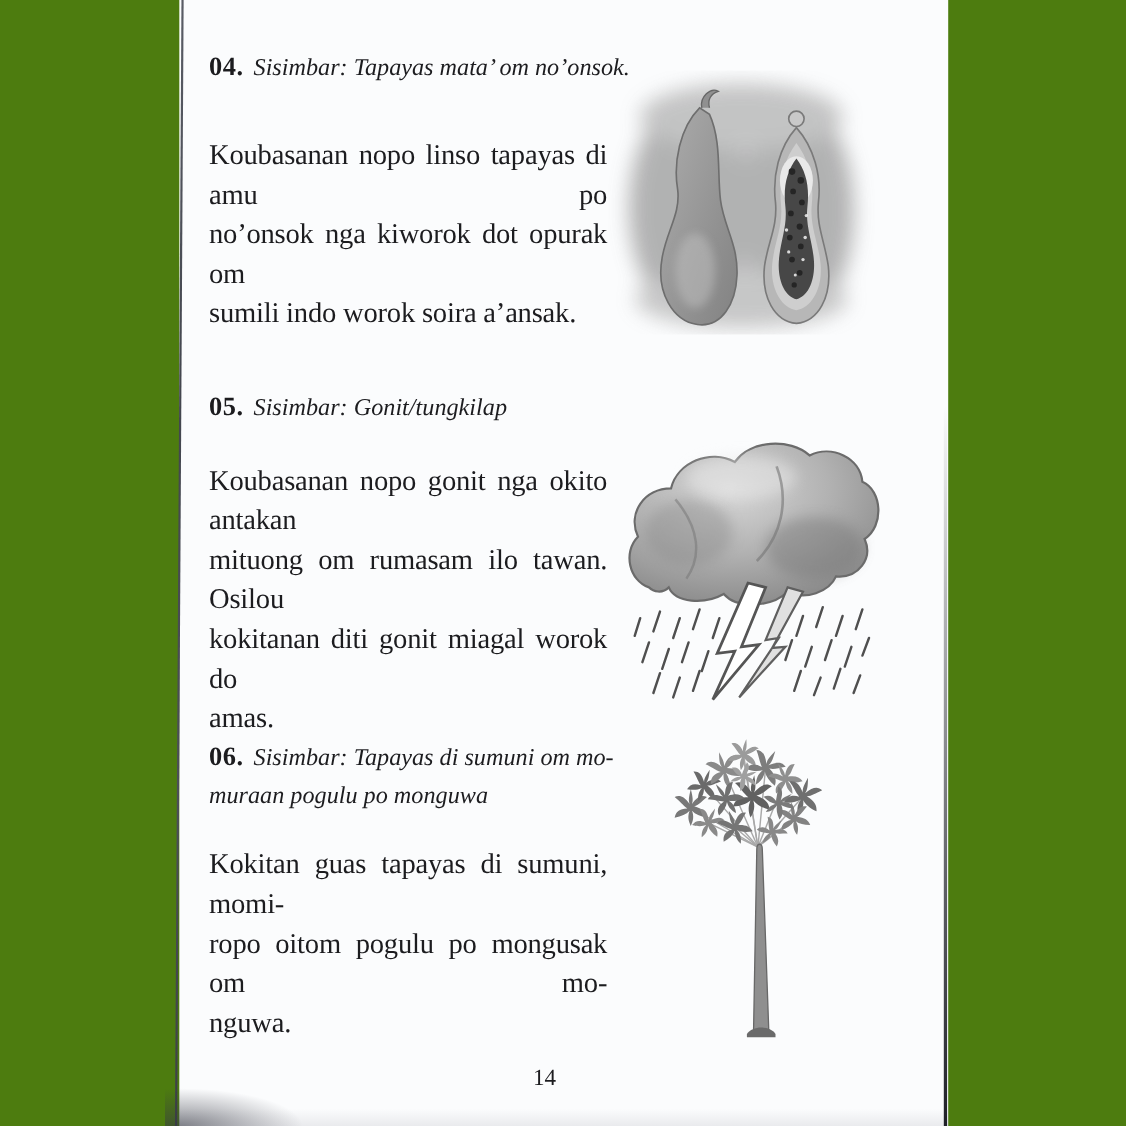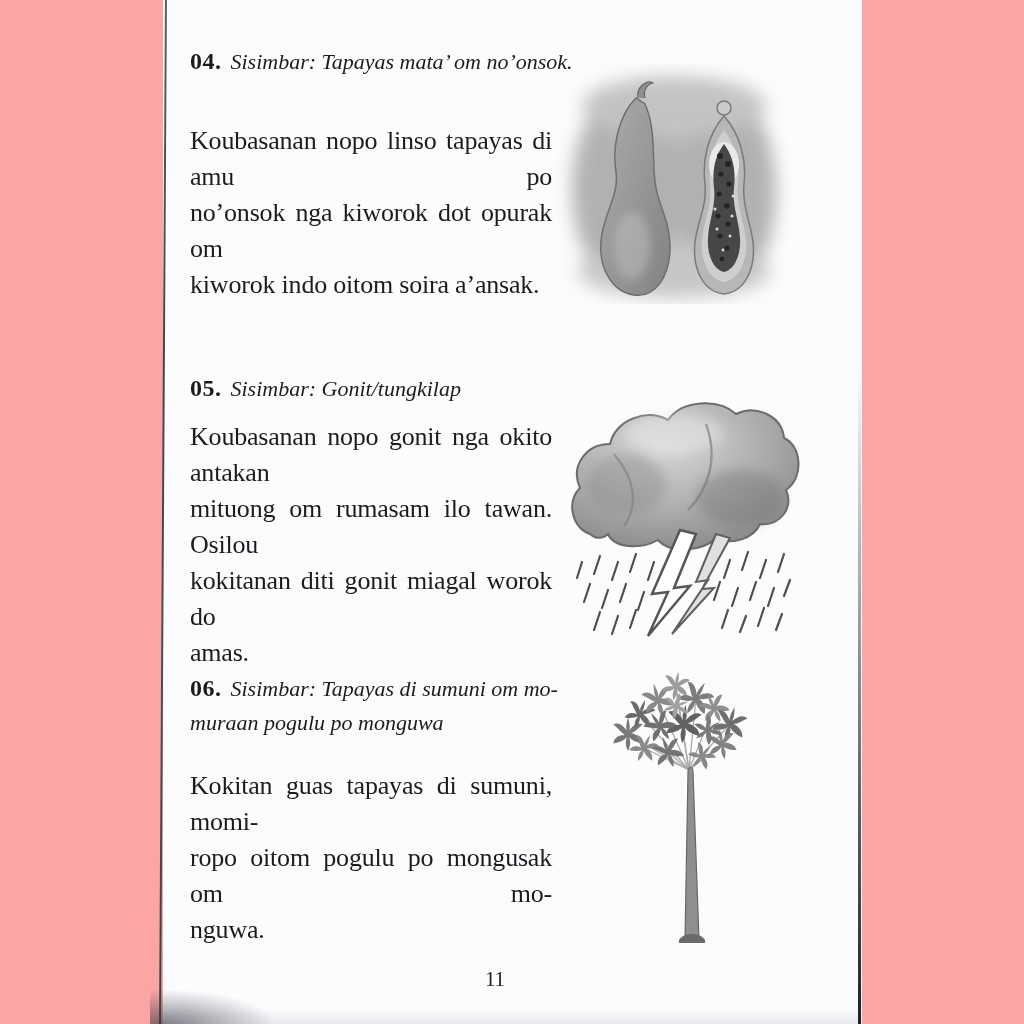--- a/index.html
+++ b/index.html
@@ -1,16 +1,16 @@
 <!DOCTYPE html>
 <html><head>
 <meta charset="utf-8">
 <style>
   html,body{margin:0;padding:0;background:#ffffff;}
-  .canvas{position:relative;width:1024px;height:1024px;background:#fca5a5;overflow:hidden;
+  .canvas{position:relative;width:1024px;height:1024px;background:#4d7c0f;overflow:hidden;
           font-family:"Liberation Serif", serif;color:#1c1c1f;}
   .page{position:absolute;left:163px;top:0;width:699px;height:1024px;background:#fbfcfd;}
   .page::after{content:"";position:absolute;left:0;bottom:0;width:100%;height:16px;
           background:linear-gradient(to top, rgba(140,140,152,.16), rgba(140,140,152,0));}
   .edge-left{position:absolute;left:162px;top:-4px;width:2px;height:1032px;
           background:linear-gradient(to bottom,#5a5d66,#43464e 35%,#4c4f58 70%,#3c3f47);
           transform:rotate(0.33deg);transform-origin:center;}
   .edge-right{position:absolute;left:858px;top:0;width:3px;height:1024px;
           background:linear-gradient(to bottom, rgba(35,36,44,0) 0%, rgba(35,36,44,0) 36%,
           rgba(35,36,44,.35) 55%, rgba(30,31,40,.7) 78%, #1f2028 100%);}
@@ -36,21 +36,21 @@
 
 <div class="canvas">
   <div class="page"></div>
 
   <div class="entry-header" style="top:46px">
     <span class="entry-num">04.</span><span class="entry-title">Sisimbar: Tapayas mata’ om no’onsok.</span>
   </div>
   <div class="para" style="top:123px">
     <div class="jl">Koubasanan nopo linso tapayas di amu po</div>
     <div class="jl">no’onsok nga kiworok dot opurak om</div>
-    <div class="jl last">kiworok indo oitom soira a’ansak.</div>
+    <div class="jl last">sumili indo worok soira a’ansak.</div>
   </div>
 
   <div class="illo" style="left:552px;top:64px;width:244px;height:240px">
     <svg width="244" height="240" viewBox="0 0 244 240" xmlns="http://www.w3.org/2000/svg">
       <defs>
         <filter id="pb8" x="-40%" y="-40%" width="180%" height="180%">
             <feGaussianBlur stdDeviation="9"></feGaussianBlur>
           </filter>
         <filter id="pb4" x="-40%" y="-40%" width="180%" height="180%">
             <feGaussianBlur stdDeviation="4"></feGaussianBlur>
@@ -95,21 +95,21 @@
         <circle cx="163" cy="145" r="1.6"></circle>
           <circle cx="180" cy="152" r="1.6"></circle>
           <circle cx="165" cy="165" r="1.5"></circle>
         <circle cx="178" cy="172" r="1.5"></circle>
           <circle cx="171" cy="186" r="1.4"></circle>
           <circle cx="181" cy="132" r="1.5"></circle>
       </g>
     </svg>
   </div>
 
-  <div class="entry-header" style="top:373px">
+  <div class="entry-header" style="top:355px">
     <span class="entry-num">05.</span><span class="entry-title">Sisimbar: Gonit/tungkilap</span>
   </div>
   <div class="para" style="top:419px">
     <div class="jl">Koubasanan nopo gonit nga okito antakan</div>
     <div class="jl">mituong om rumasam ilo tawan. Osilou</div>
     <div class="jl">kokitanan diti gonit miagal worok do</div>
     <div class="jl last">amas.</div>
   </div>
 
   <div class="illo" style="left:556px;top:386px;width:244px;height:252px">
@@ -215,18 +215,18 @@
         <use href="#leaf" transform="translate(76,80) scale(1.0) rotate(-20)" fill="#757575"></use>
         <use href="#leaf" transform="translate(110,84) scale(0.85) rotate(40)" fill="#888888"></use>
         <use href="#leaf" transform="translate(92,52) scale(1.2) rotate(5)" fill="#616161"></use>
         <use href="#leaf" transform="translate(68,54) scale(1.0) rotate(-35)" fill="#707070"></use>
         <use href="#leaf" transform="translate(116,58) scale(0.9) rotate(55)" fill="#7a7a7a"></use>
         <use href="#leaf" transform="translate(84,34) scale(0.8) rotate(70)" fill="#a0a0a0"></use>
       </g>
     </svg>
   </div>
 
-  <div class="page-num">11</div>
+  <div class="page-num">14</div>
 
   <div class="edge-left"></div>
   <div class="edge-right"></div>
   <div class="corner-smudge"></div>
 </div>
 
 </body></html>

